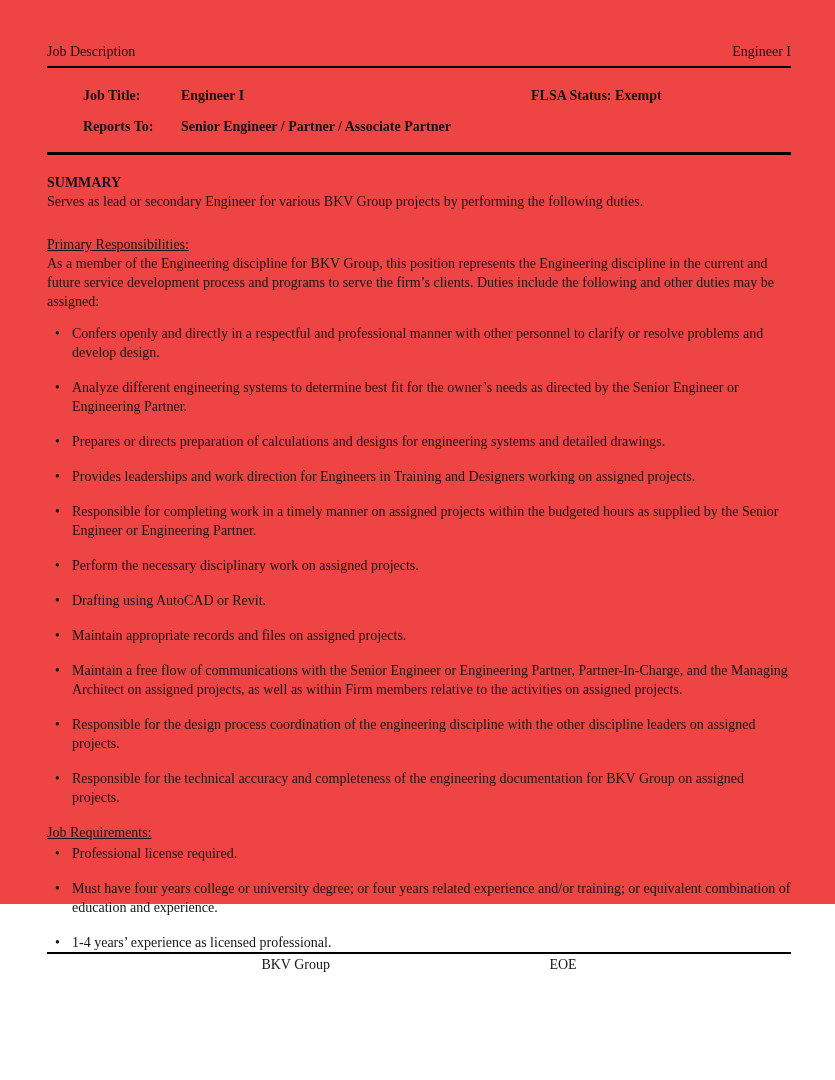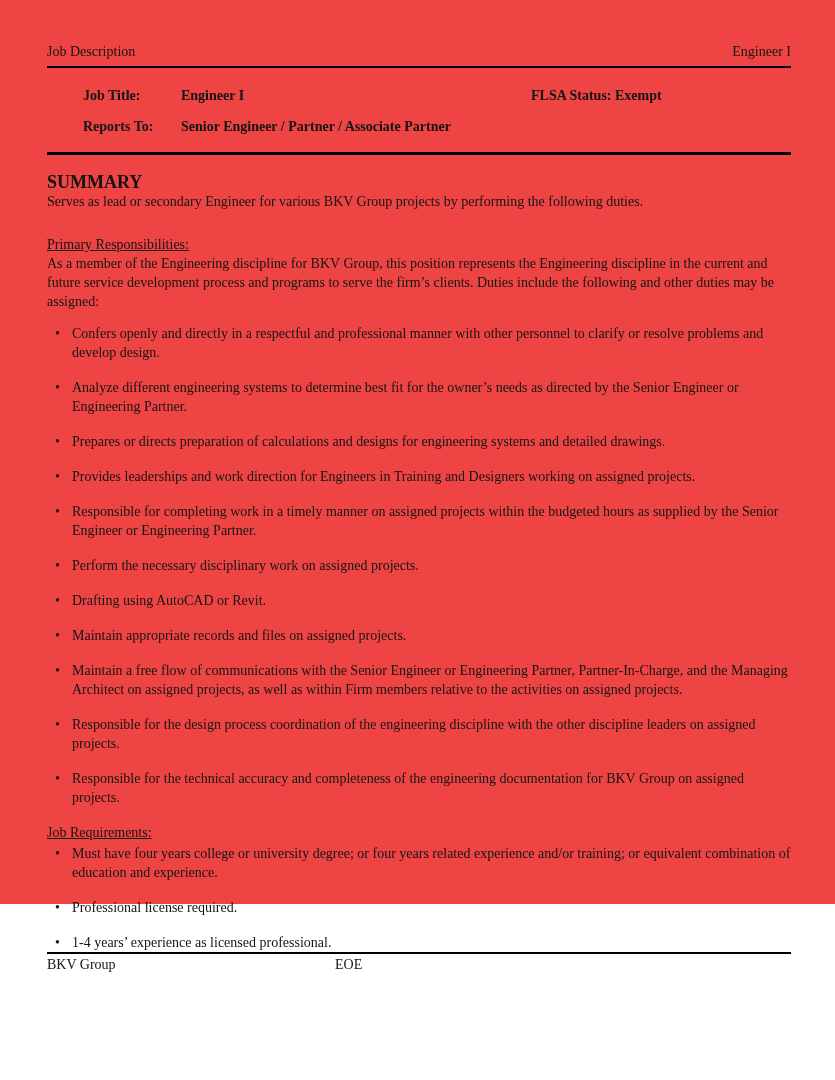--- a/index.html
+++ b/index.html
@@ -36,21 +36,21 @@
   }
   .info-row .label { width: 98px; flex: 0 0 98px; margin-left: 36px; }
   .info-row .value { width: 350px; flex: 0 0 350px; }
   .info-row .flsa  { flex: 1; }
   .thick-rule {
     border: none;
     border-top: 3px solid #000;
     margin-top: 2px;
   }
   .section-heading-bold {
-    font-size: 18px;
+    font-size: 14px;
     font-weight: bold;
     margin-top: 18px;
     line-height: 19px;
   }
   .para {
     font-size: 14px;
     line-height: 19px;
   }
   .section-heading-underline {
     font-size: 14px;
@@ -76,20 +76,21 @@
     top: 0;
   }
   ul.bullets.tight { margin-top: 2px; }
   ul.bullets li:last-child { margin-bottom: 0; }
   .doc-footer {
     margin-top: auto;
     border-top: 2px solid #000;
     padding-top: 3px;
     font-size: 14px;
     display: flex;
+    justify-content: center;
   }
   .doc-footer .footer-left { width: 288px; flex: 0 0 288px; }
 </style>
 </head>
 <body>
 
 <div class="page">
 
   <div class="doc-header">
     <span>Job Description</span>
@@ -126,22 +127,22 @@
     <li>Drafting using AutoCAD or Revit.</li>
     <li>Maintain appropriate records and files on assigned projects.</li>
     <li>Maintain a free flow of communications with the Senior Engineer or Engineering Partner, Partner-In-Charge, and the Managing Architect on assigned projects, as well as within Firm members relative to the activities on assigned projects.</li>
     <li>Responsible for the design process coordination of the engineering discipline with the other discipline leaders on assigned projects.</li>
     <li>Responsible for the technical accuracy and completeness of the engineering documentation for BKV Group on assigned projects.</li>
   </ul>
 
   <div class="section-heading-underline" style="margin-top:16px;">Job Requirements:</div>
 
   <ul class="bullets tight">
+    <li>Professional license required.</li>
     <li>Must have four years college or university degree; or four years related experience and/or training; or equivalent combination of education and experience.</li>
-    <li>Professional license required.</li>
     <li>1-4 years’ experience as licensed professional.</li>
   </ul>
 
   <div class="doc-footer">
     <span class="footer-left">BKV Group</span>
     <span>EOE</span>
   </div>
 
 </div>
 

